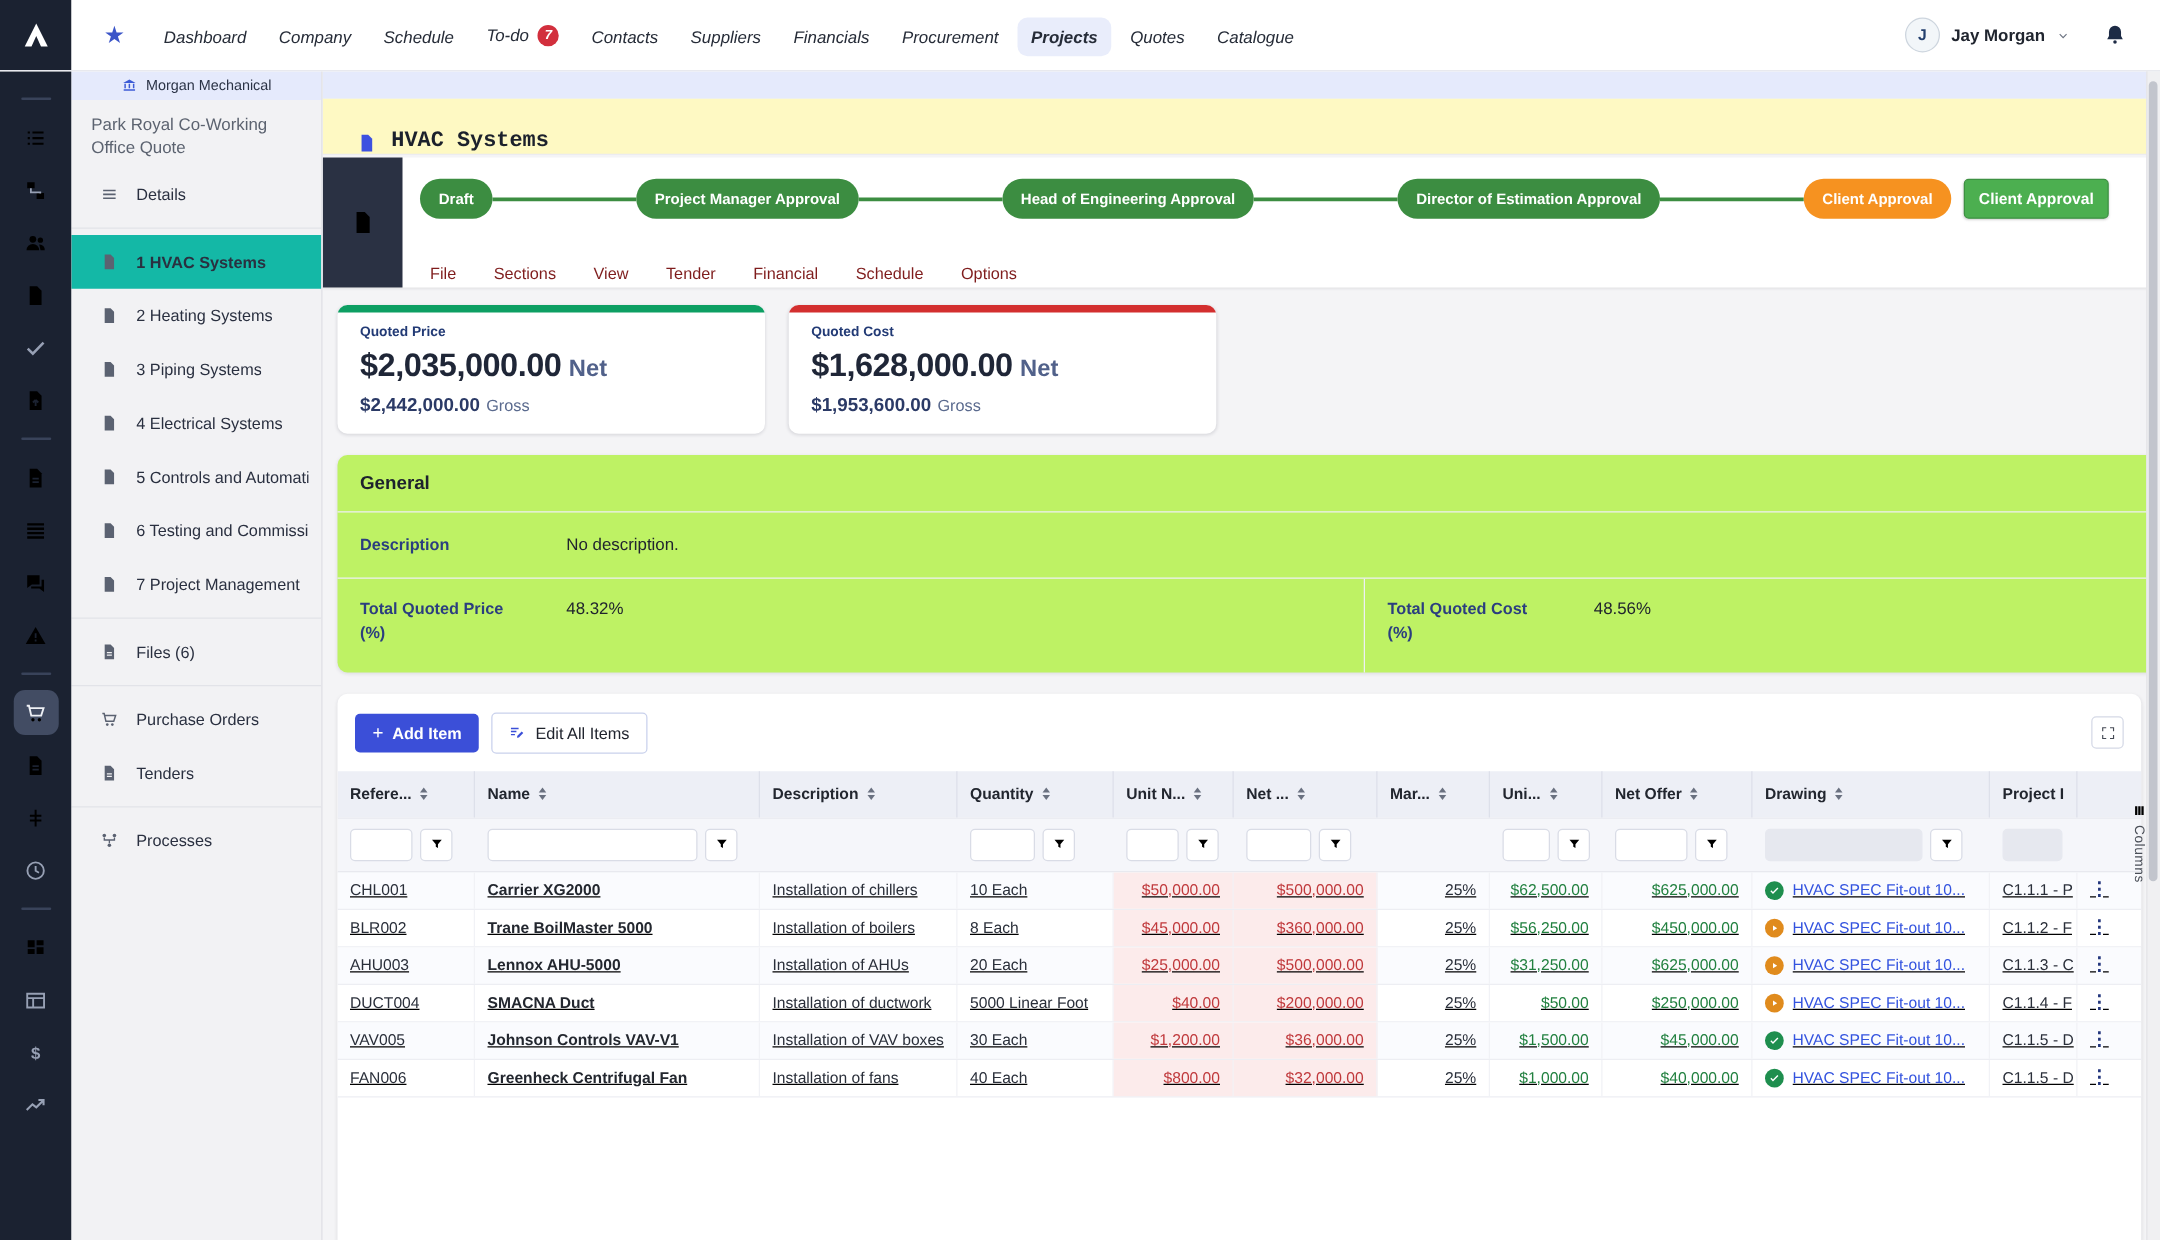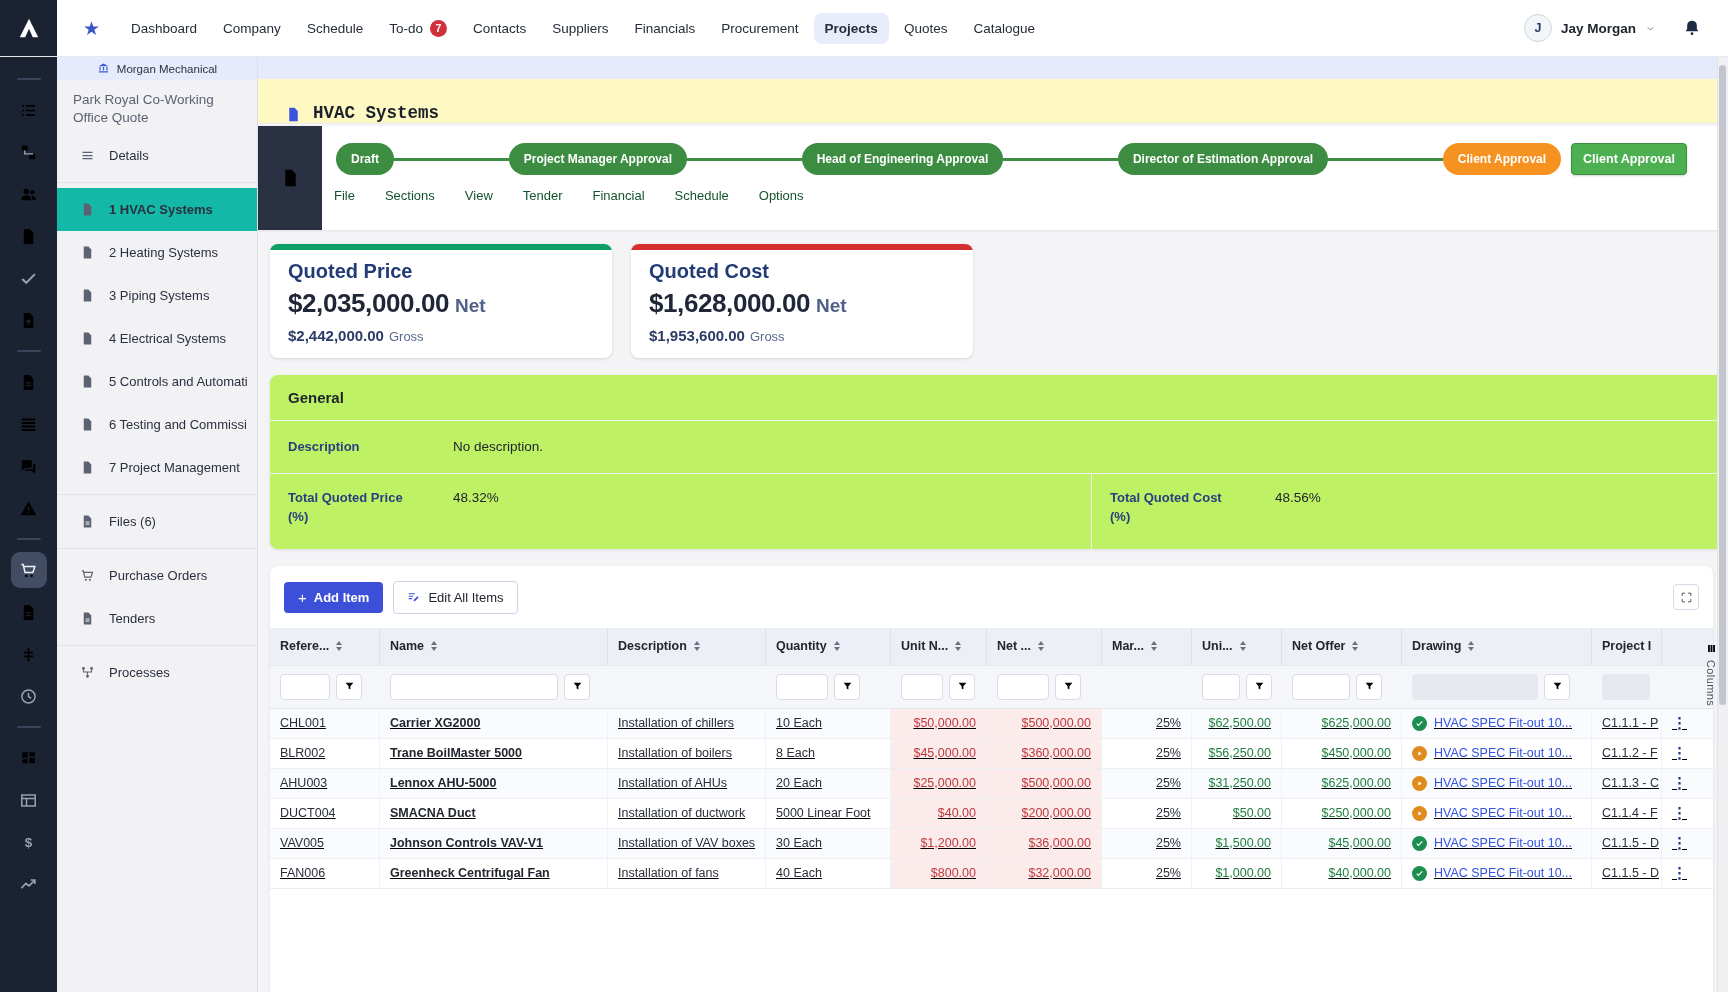--- a/index.html
+++ b/index.html
@@ -5,21 +5,21 @@
   * { box-sizing: border-box; margin:0; padding:0; }
   html,body { width:1728px; height:992px; overflow:hidden; font-family:"Liberation Sans",sans-serif; background:#f4f4f6; }
   .ic { display:inline-flex; align-items:center; justify-content:center; }
   .ic svg { display:block; fill:currentColor; }
 
   
   .topbar { position:absolute; top:0; left:0; width:1728px; height:57px; background:#fff; border-bottom:1px solid #e8e9ee; display:flex; align-items:center; z-index:40; }
   .logo { width:57px; height:56px; background:#1b2231; display:flex; align-items:center; justify-content:center; flex:none; cursor:pointer; }
   .logo svg { width:26px; height:26px; }
   .fav-star { margin:0 20px 0 26px; color:#3b55c8; font-size:19px; cursor:pointer; }
-  .nav { display:flex; align-items:center; gap:4px; }
+  .nav { display:flex; align-items:flex-end; gap:4px;font-style:italic; }
   .nav-item { padding:8px 11px; font-size:13.5px; color:#262c38; border-radius:8px; display:flex; gap:7px; align-items:center; cursor:pointer; white-space:nowrap; }
   .nav-item.active { background:#e9edfb; font-weight:700; }
   .badge { background:#d22f3d; color:#fff; border-radius:50%; width:17px; height:17px; font-size:10.5px; display:flex; align-items:center; justify-content:center; font-weight:700; }
   .top-right { margin-left:auto; display:flex; align-items:center; gap:12px; padding-right:26px; }
   .user-menu { display:flex; align-items:center; gap:9px; cursor:pointer; }
   .avatar { width:28px; height:28px; border-radius:50%; border:1px solid #cdd5de; background:#f2f6f9; color:#24406e; font-size:12.5px; font-weight:700; display:flex; align-items:center; justify-content:center; }
   .user-name { font-size:13.5px; color:#20252f; font-weight:700; }
   .chev svg { width:11px; height:11px; color:#6b7280; fill:none; }
   .bell { margin-left:14px; cursor:pointer; color:#1d2b45; }
   .bell svg { width:20px; height:20px; }
@@ -52,29 +52,29 @@
   .page-title { font-size:17.5px; font-weight:700; color:#1c212c; }
   .wf-panel { height:104px; background:#fff; margin-top:2px; display:flex; box-shadow:0 1px 2px rgba(20,24,40,.08); }
   .doc-tab { width:64px; background:#2a3143; display:flex; align-items:center; justify-content:center; flex:none; cursor:pointer; }
   .doc-tab svg { width:21px; height:24px; color:#f2f3f6; }
   .wf-right { flex:1; display:flex; flex-direction:column; min-width:0; }
   .steps { height:62px; display:flex; align-items:center; padding:4px 41px 0 14px; }
   .step-pill { background:#3c8d41; color:#fff; font-size:12px; font-weight:700; padding:9px 15px; border-radius:17px; white-space:nowrap; flex:none; cursor:pointer; }
   .step-pill.orange { background:#f69220; }
   .step-line { flex:1; height:3px; background:#3c8d41; min-width:14px; }
   .step-btn { background:#4caf50; border:1px solid #3d9142; color:#fff; font-size:12.5px; font-weight:700; padding:8px 11px; border-radius:4px; margin-left:10px; white-space:nowrap; flex:none; cursor:pointer; box-shadow:0 1px 2px rgba(0,0,0,.18); }
-  .menu-row { display:flex; gap:30px; padding-left:12px; align-items:flex-start; height:38px; font-size:13px; color:#14532d; }
+  .menu-row { display:flex; gap:30px; padding-left:22px; align-items:flex-end; height:38px; font-size:13px; color:#7f1d1d; }
   .menu-item { cursor:pointer; }
 
   .content { padding:14px 0 0 12px; }
   .cards { display:flex; gap:19px; }
   .card { width:342px; background:#fff; border-radius:8px; box-shadow:0 1px 3px rgba(25,30,50,.14); overflow:hidden; }
   .card-accent { height:6px; }
   .card-body { padding:10px 18px 14px; }
-  .card-title { font-size:20px; font-weight:700; color:#223a75; margin-bottom:5px; }
+  .card-title { font-size:11px; font-weight:700; color:#223a75; margin-bottom:5px; }
   .card-net { font-size:26px; font-weight:800; color:#1f2637; letter-spacing:-.4px; }
   .card-net .sfx { font-size:19px; font-weight:700; color:#51618a; margin-left:6px; letter-spacing:0; }
   .card-gross { margin-top:8px; font-size:15px; font-weight:700; color:#2b3a66; }
   .card-gross .sfx { font-size:13px; font-weight:400; color:#5a6a8e; margin-left:5px; }
 
   .general { margin-top:17px; width:1643px; background:#bef264; border-radius:8px; box-shadow:0 1px 3px rgba(25,30,50,.10); }
   .gen-head { display:flex; align-items:center; justify-content:space-between; padding:9px 16px 9px 18px; border-bottom:1px solid #eef0f4; }
   .gen-title { font-size:15px; font-weight:700; color:#1d222d; }
   .gen-actions { display:flex; gap:8px; }
   .icon-btn { width:27px; height:27px; border:1px solid #ccd6f0; border-radius:6px; background:#fff; display:flex; align-items:center; justify-content:center; color:#1d3564; cursor:pointer; }

